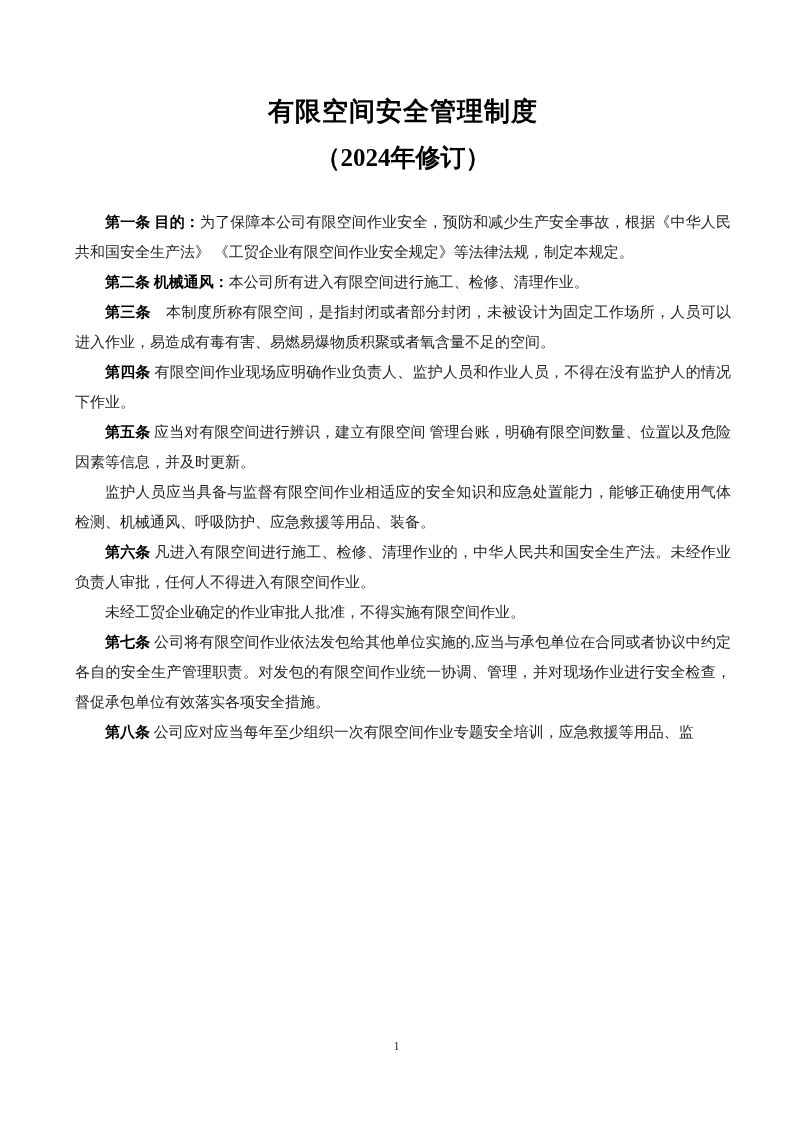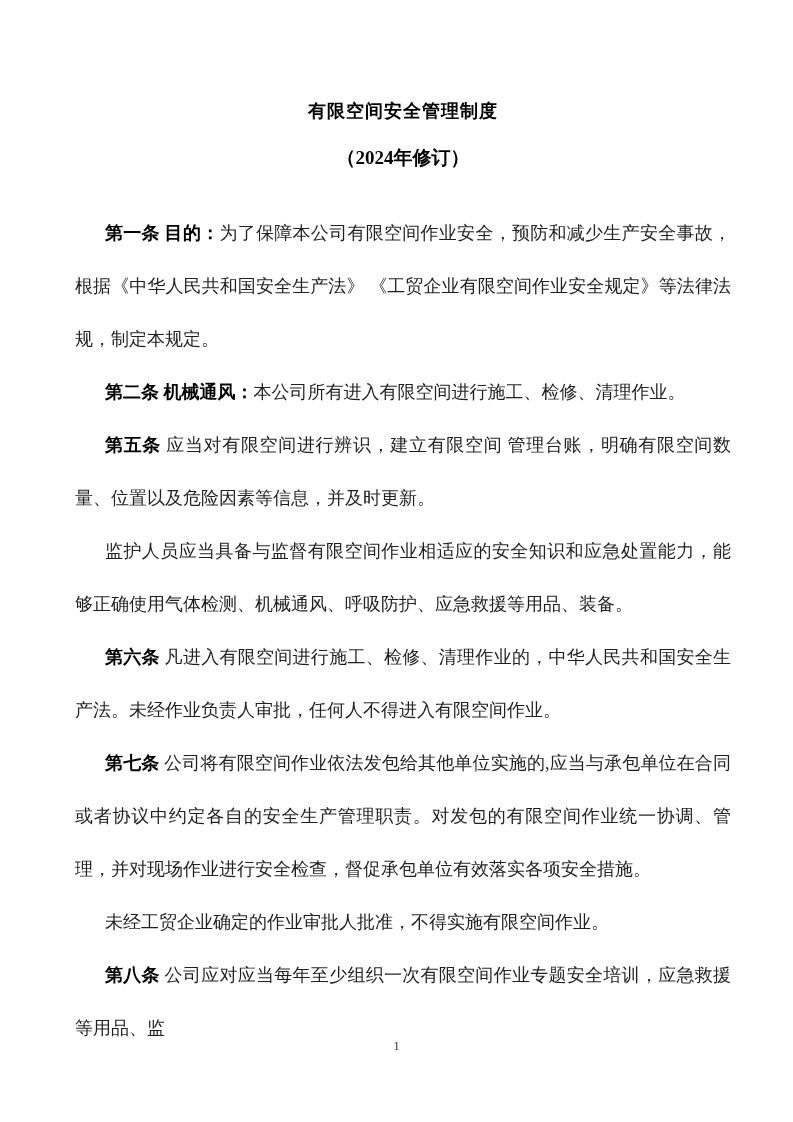--- a/index.html
+++ b/index.html
@@ -17,39 +17,39 @@
     color: #1f1f1f;
   }
   .doc {
     position: absolute;
     left: 75px;
     right: 62px;
     top: 0;
   }
   .title {
     margin: 95px 0 0 0;
-    font-size: 18px;
+    font-size: 26px;
     line-height: 33px;
     font-weight: bold;
     text-align: center;
     color: #000000;
     letter-spacing: 1px;
   }
   .subtitle {
     margin: 16px 0 0 0;
-    font-size: 19px;
+    font-size: 25px;
     line-height: 27px;
     font-weight: bold;
     text-align: center;
     color: #000000;
   }
   .body-text {
     margin-top: 36px;
-    font-size: 18px;
-    line-height: 53px;
+    font-size: 15px;
+    line-height: 30px;
     text-align: justify;
   }
   .para {
     margin: 0;
     text-indent: 30px;
   }
   .lead {
     font-weight: bold;
     color: #000000;
   }
@@ -69,23 +69,25 @@
 
 <div class="page">
   <div class="doc">
 
     <h1 class="title">有限空间安全管理制度</h1>
     <h2 class="subtitle">（2024年修订）</h2>
 
     <div class="body-text">
       <p class="para"><b class="lead">第一条 目的：</b><span>为了保障本公司有限空间作业安全，预防和减少生产安全事故，根据《中华人民共和国安全生产法》 《工贸企业有限空间作业安全规定》等法律法规，制定本规定。</span></p>
       <p class="para"><b class="lead">第二条 机械通风：</b><span>本公司所有进入有限空间进行施工、检修、清理作业。</span></p>
+      <p class="para"><b class="lead">第三条</b><span>　本制度所称有限空间，是指封闭或者部分封闭，未被设计为固定工作场所，人员可以进入作业，易造成有毒有害、易燃易爆物质积聚或者氧含量不足的空间。</span></p>
+      <p class="para"><b class="lead">第四条</b><span> 有限空间作业现场应明确作业负责人、监护人员和作业人员，不得在没有监护人的情况下作业。</span></p>
       <p class="para"><b class="lead">第五条</b><span> 应当对有限空间进行辨识，建立有限空间 管理台账，明确有限空间数量、位置以及危险因素等信息，并及时更新。</span></p>
       <p class="para"><b class="lead"></b><span>监护人员应当具备与监督有限空间作业相适应的安全知识和应急处置能力，能够正确使用气体检测、机械通风、呼吸防护、应急救援等用品、装备。</span></p>
       <p class="para"><b class="lead">第六条</b><span> 凡进入有限空间进行施工、检修、清理作业的，中华人民共和国安全生产法。未经作业负责人审批，任何人不得进入有限空间作业。</span></p>
+      <p class="para"><b class="lead"></b><span>未经工贸企业确定的作业审批人批准，不得实施有限空间作业。</span></p>
       <p class="para"><b class="lead">第七条</b><span> 公司将有限空间作业依法发包给其他单位实施的,应当与承包单位在合同或者协议中约定各自的安全生产管理职责。对发包的有限空间作业统一协调、管理，并对现场作业进行安全检查，督促承包单位有效落实各项安全措施。</span></p>
-      <p class="para"><b class="lead"></b><span>未经工贸企业确定的作业审批人批准，不得实施有限空间作业。</span></p>
       <p class="para"><b class="lead">第八条</b><span> 公司应对应当每年至少组织一次有限空间作业专题安全培训，应急救援等用品、监</span></p>
     </div>
   </div>
 
   <div class="page-num">1</div>
 </div>
 
 </body></html>

